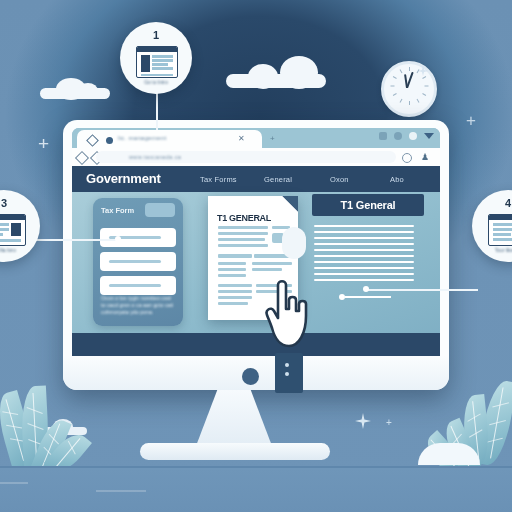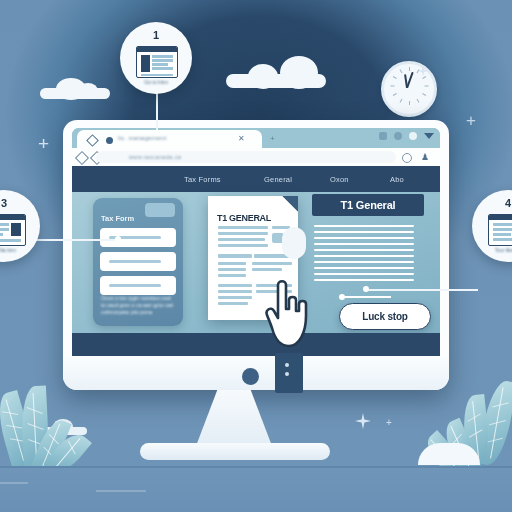--- a/index.html
+++ b/index.html
@@ -73,21 +73,21 @@
   .gov-brand{position:absolute;left:14px;top:5px;font-size:13px;font-weight:bold;color:#ffffff;letter-spacing:-.2px;}
   .gov-link{position:absolute;top:9px;font-size:7.5px;color:#cddded;filter:blur(.55px);letter-spacing:.2px;}
 
   
   .page{position:absolute;left:0;top:64px;width:100%;height:148px;background:linear-gradient(160deg,#a9cdd9 0%,#8fbccd 55%,#7fafc4 100%);}
   .page-bottom{position:absolute;left:0;top:205px;width:100%;height:23px;background:#2b4868;}
 
   
   .lcard{position:absolute;left:21px;top:6px;width:90px;height:128px;border-radius:9px;
     background:linear-gradient(165deg,#6f9cb6 0%,#5d87a6 100%);box-shadow:0 3px 8px rgba(25,50,75,.22);}
-  .lcard-title{position:absolute;left:8px;top:16px;font-size:7.5px;font-weight:bold;color:#ecf4f9;filter:blur(.5px);}
+  .lcard-title{position:absolute;left:8px;top:8px;font-size:7.5px;font-weight:bold;color:#ecf4f9;filter:blur(.5px);}
   .lcard-chip{position:absolute;right:8px;top:5px;width:30px;height:14px;border-radius:4px;background:#9dc3d6;}
   .lrow{position:absolute;left:7px;width:76px;height:19px;border-radius:4px;background:#ffffff;}
   .lrow i{position:absolute;left:9px;top:8px;width:52px;height:2.6px;border-radius:2px;background:#a9cbdb;display:block;}
   .lnote{position:absolute;left:8px;top:97px;width:74px;font-size:5.3px;line-height:7px;color:#e6eff5;filter:blur(.9px);}
 
   
   .doc{position:absolute;left:136px;top:4px;width:90px;height:124px;background:#ffffff;
     box-shadow:0 4px 12px rgba(20,45,70,.3);}
   .doc-fold{position:absolute;right:0;top:0;width:16px;height:16px;background:#3b5d7d;clip-path:polygon(0 0,100% 100%,100% 0);}
   .doc-fold2{position:absolute;right:0;top:0;width:16px;height:16px;background:#ffffff;clip-path:polygon(0 0,0 100%,100% 100%);}
@@ -217,21 +217,22 @@
           <div class="nav-d" style="left:20px;"></div>
           <div class="url-ic" style="left:36px;background:#c9dde8;border:none;"></div>
           <div class="url-ic" style="left:51px;"></div>
           <div class="url-field"></div>
           <div class="url-text">www.taxcanada.ca</div>
           <div class="url-ic" style="left:330px;"></div>
           <div style="position:absolute;left:348px;top:4px;width:10px;height:10px;color:#51708a;font-size:9px;line-height:10px;text-align:center;filter:blur(.3px);">♟</div>
         </div>
 
         <div class="govnav">
-          <div class="gov-link" style="left:112px;">Tax Forms</div>
+          <div class="gov-brand">Government</div>
+          <div class="gov-link" style="left:128px;">Tax Forms</div>
           <div class="gov-link" style="left:192px;">General</div>
           <div class="gov-link" style="left:258px;">Oxon</div>
           <div class="gov-link" style="left:318px;">Abo</div>
         </div>
 
         <div class="page">
 
           <div class="lcard">
             <div class="lcard-title">Tax Form</div>
             <div class="lcard-chip"></div>
@@ -284,23 +285,20 @@
             <div class="rl" style="top:55px;width:100px;"></div>
             <div class="rl" style="top:61px;width:100px;"></div>
             <div class="rl" style="top:67px;width:100px;"></div>
             <div class="rl" style="top:73px;width:100px;"></div>
             <div class="rl" style="top:79px;width:100px;"></div>
             <div class="rl" style="top:85px;width:100px;"></div>
             <div class="rline-h"></div>
             <div class="rdot"></div>
           </div>
 
-          <div class="luck">
-            <span>Luck stop</span>
-          </div>
 
         </div>
 
         <div class="page-bottom"></div>
       </div>
 
       <div style="position:absolute;left:0;top:236px;width:100%;height:34px;background:linear-gradient(180deg,#fbfdfe 0%,#eaf2f8 100%);"></div>
     </div>
 
     <div class="cam-strip"></div>

